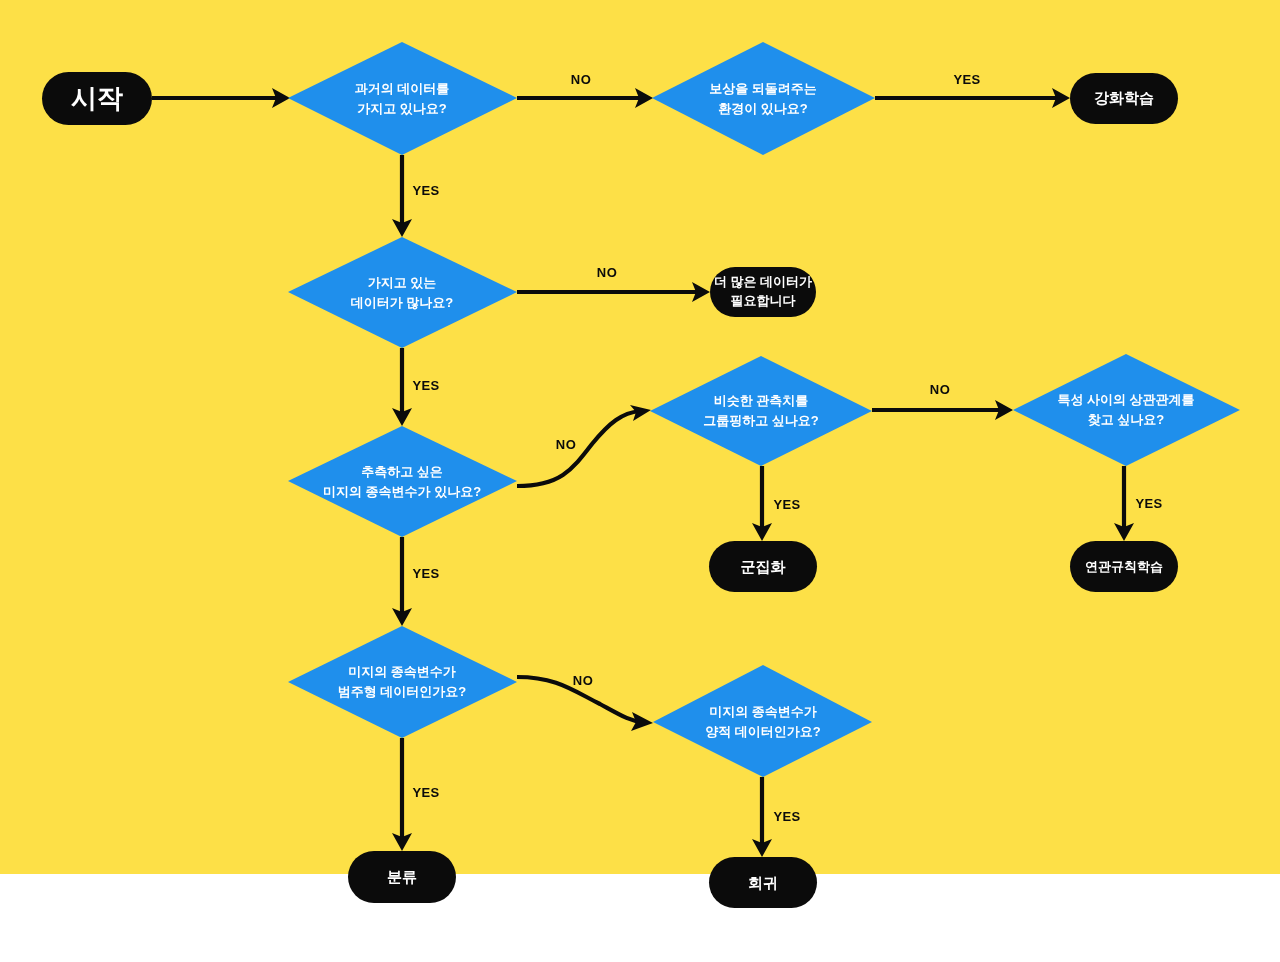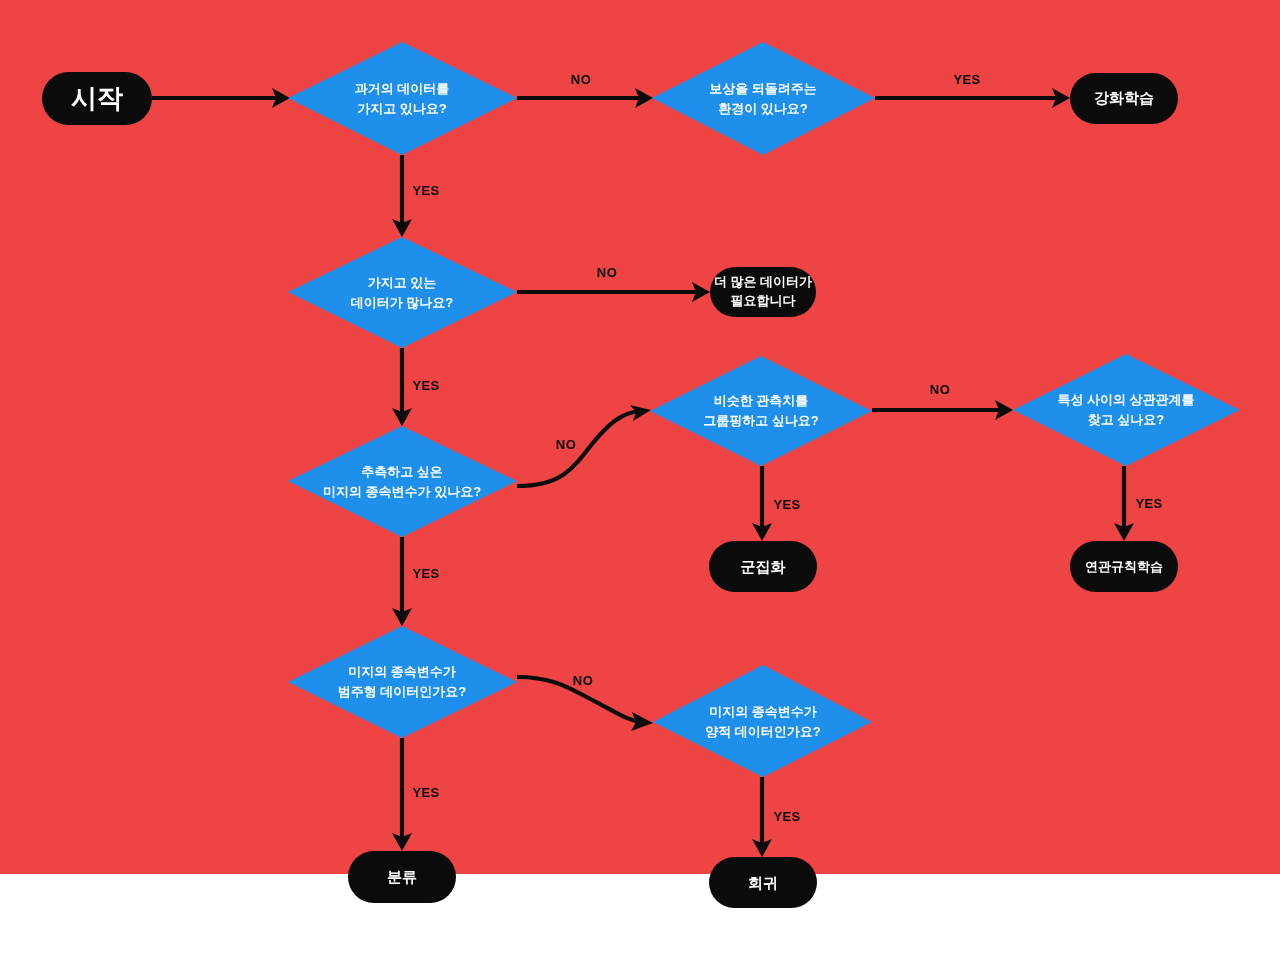--- a/index.html
+++ b/index.html
@@ -10,21 +10,21 @@
   body {
     width: 1280px;
     height: 962px;
     font-family: "Liberation Sans", "DejaVu Sans", sans-serif;
     overflow: hidden;
   }
   #flowchart-root {
     position: relative;
     width: 1280px;
     height: 874px;
-    background: #ef4444;
+    background: #fde047;
   }
   svg.chart-canvas {
     position: absolute;
     top: 0;
     left: 0;
     width: 1280px;
     height: 962px;
   }
   .diamond-shape { fill: #1f8fec; }
   .terminal-shape { fill: #0b0b0b; }

